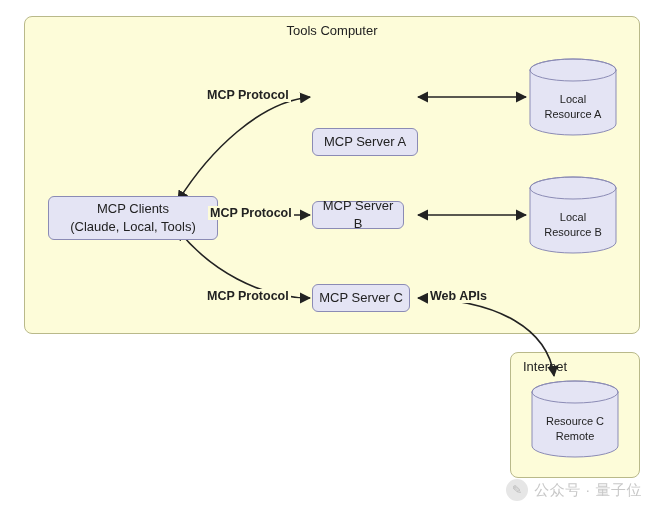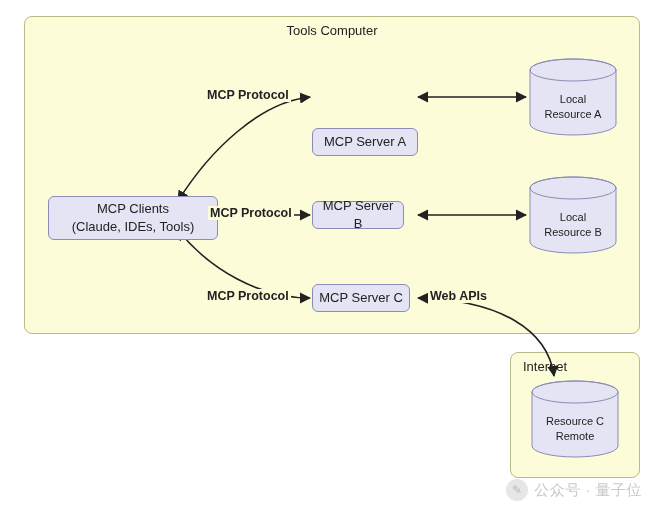--- a/index.html
+++ b/index.html
@@ -113,21 +113,21 @@
 
   <line x1="418" y1="97" x2="526" y2="97" stroke="#222" stroke-width="1.6" marker-start="url(#arr)" marker-end="url(#arr)"></line>
 
   <line x1="418" y1="215" x2="526" y2="215" stroke="#222" stroke-width="1.6" marker-start="url(#arr)" marker-end="url(#arr)"></line>
 
   <path d="M 418 298 C 500 300, 548 330, 554 376" stroke="#222" fill="none" stroke-width="1.6" marker-start="url(#arr)" marker-end="url(#arr)"></path>
 </svg>
 
 <div class="box" style="left:48px; top:196px; width:170px; height:44px;">
   <span>MCP Clients</span>
-  <span>(Claude, IDEs, Tools)</span>
+  <span>(Claude, Local, Tools)</span>
 </div>
 
 <div class="box" style="left:312px; top:84px; width:106px; height:28px;margin-top:44px;">
   <span>MCP Server A</span>
 </div>
 
 <div class="box" style="left:312px; top:201px; width:92px; height:28px;">
   <span>MCP Server B</span>
 </div>
 

